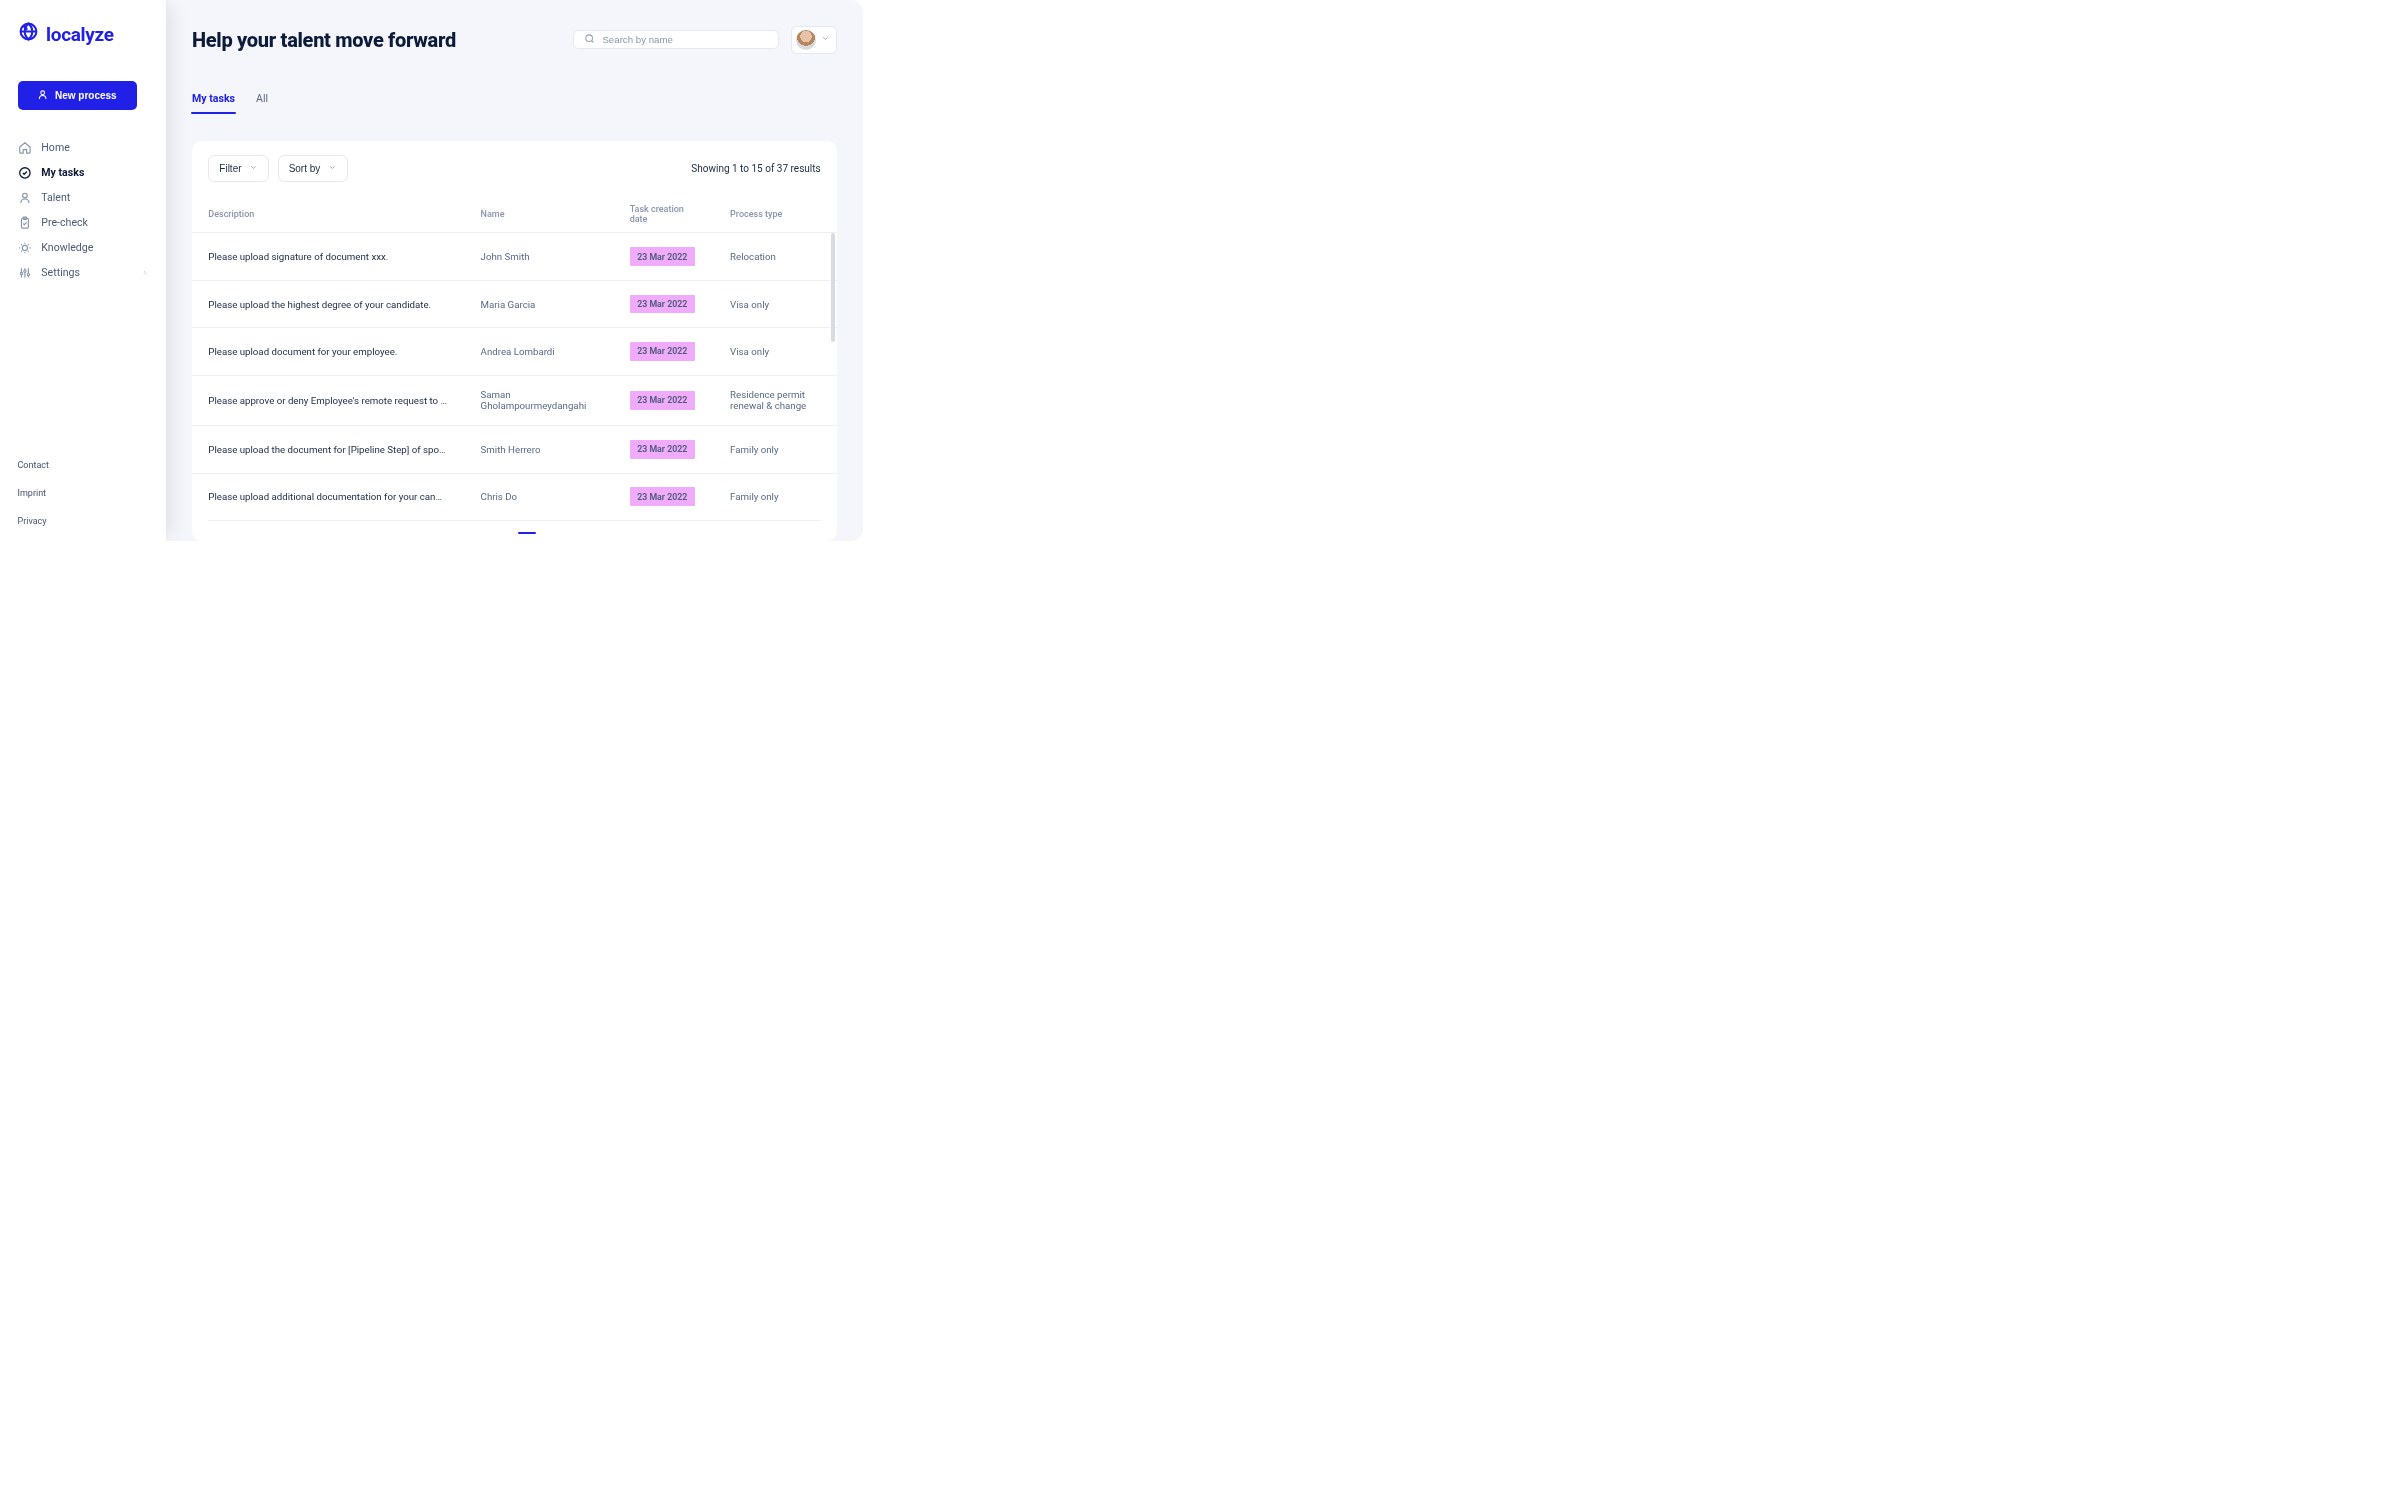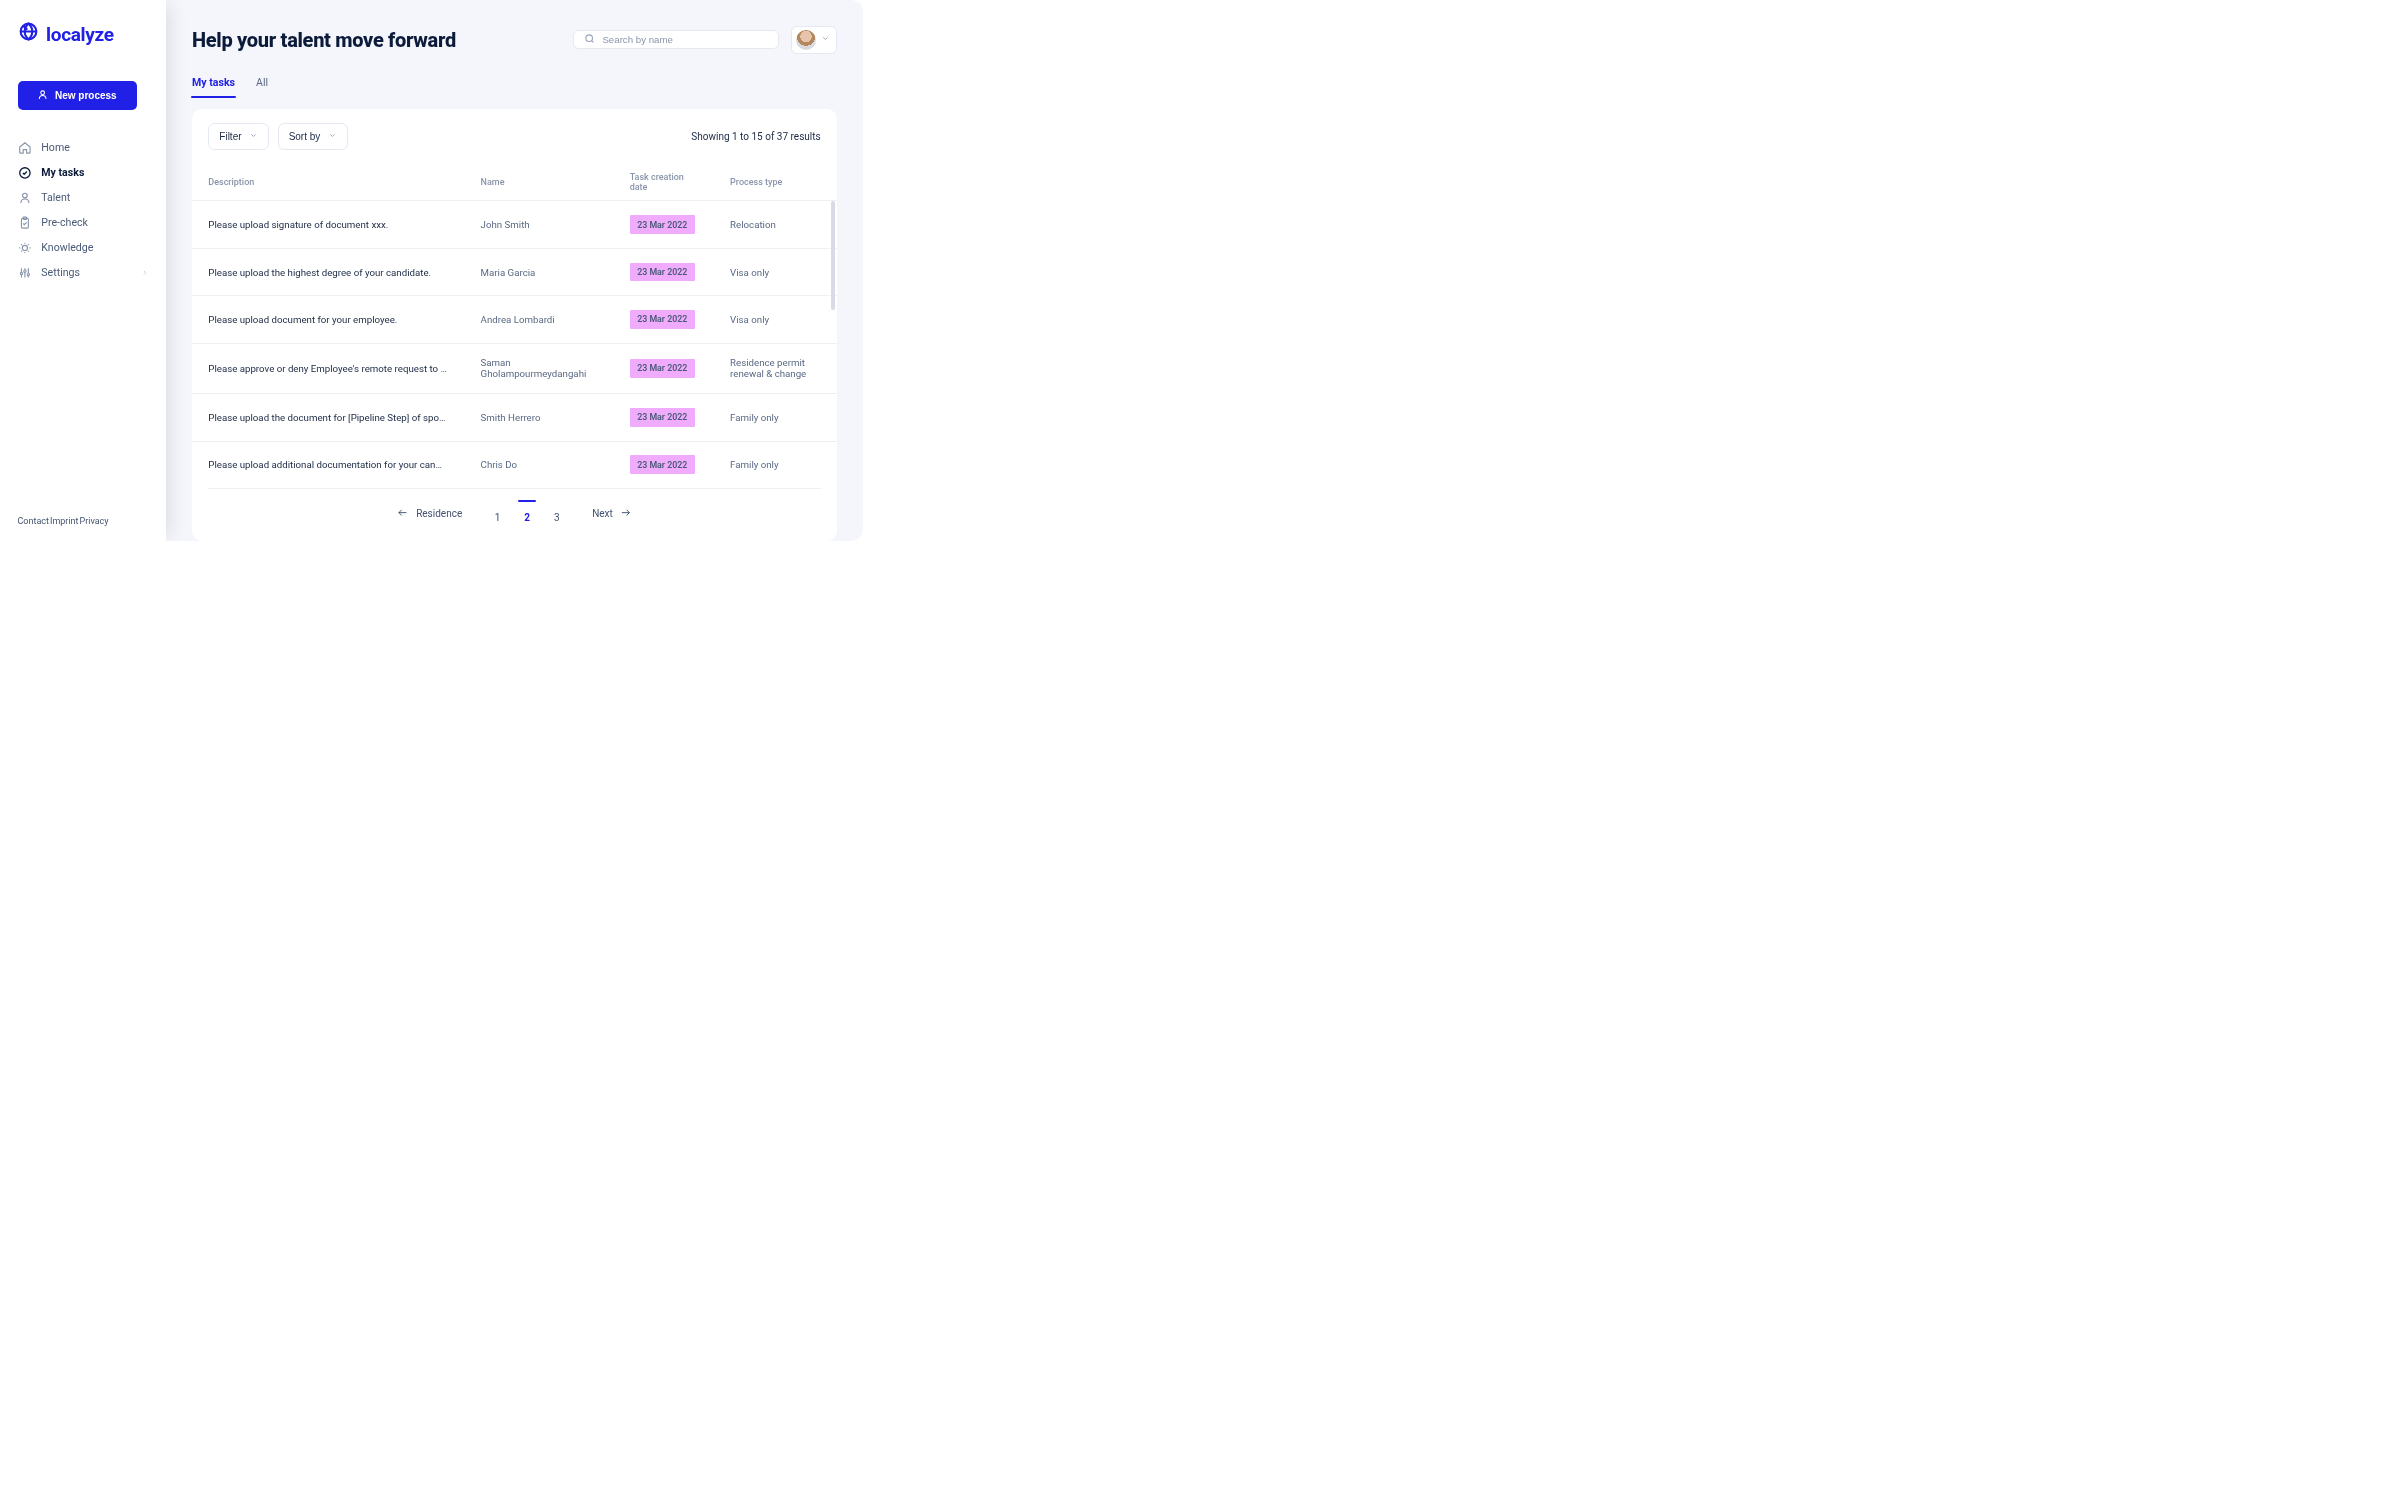--- a/index.html
+++ b/index.html
@@ -66,32 +66,34 @@
   cursor: pointer;
   border-radius: 3.8px;
   position: relative;
 }
 .nav-item.active { color: #0c1b3a; font-weight: 700; }
 .nav-item .nav-icon { width: 13.8px; height: 13.8px; display:flex; align-items:center; justify-content:center; }
 .nav-settings-chevron { margin-left: auto; color: #b9c2d2; }
 .sidebar-footer {
   margin-top: auto;
   display: flex;
-  gap: 1px;
+  gap: 18px;
   font-size: 9px;
   color: #45546e;
+  flex-direction: column;
 }
 .sidebar-footer span { cursor: pointer; }
 .main {
   flex: 1;
   background: #f4f6fb;
   padding: 26px 26px 0 26px;
   display: flex;
   flex-direction: column;
   border-radius: 0 11.3px 11.3px 0;
+  gap: 16px;
 }
 .topbar {
   display: flex;
   align-items: center;
   gap: 12.5px;
   margin-bottom: 22.5px;
 }
 .page-title {
   font-size: 20px;
   font-weight: 800;

